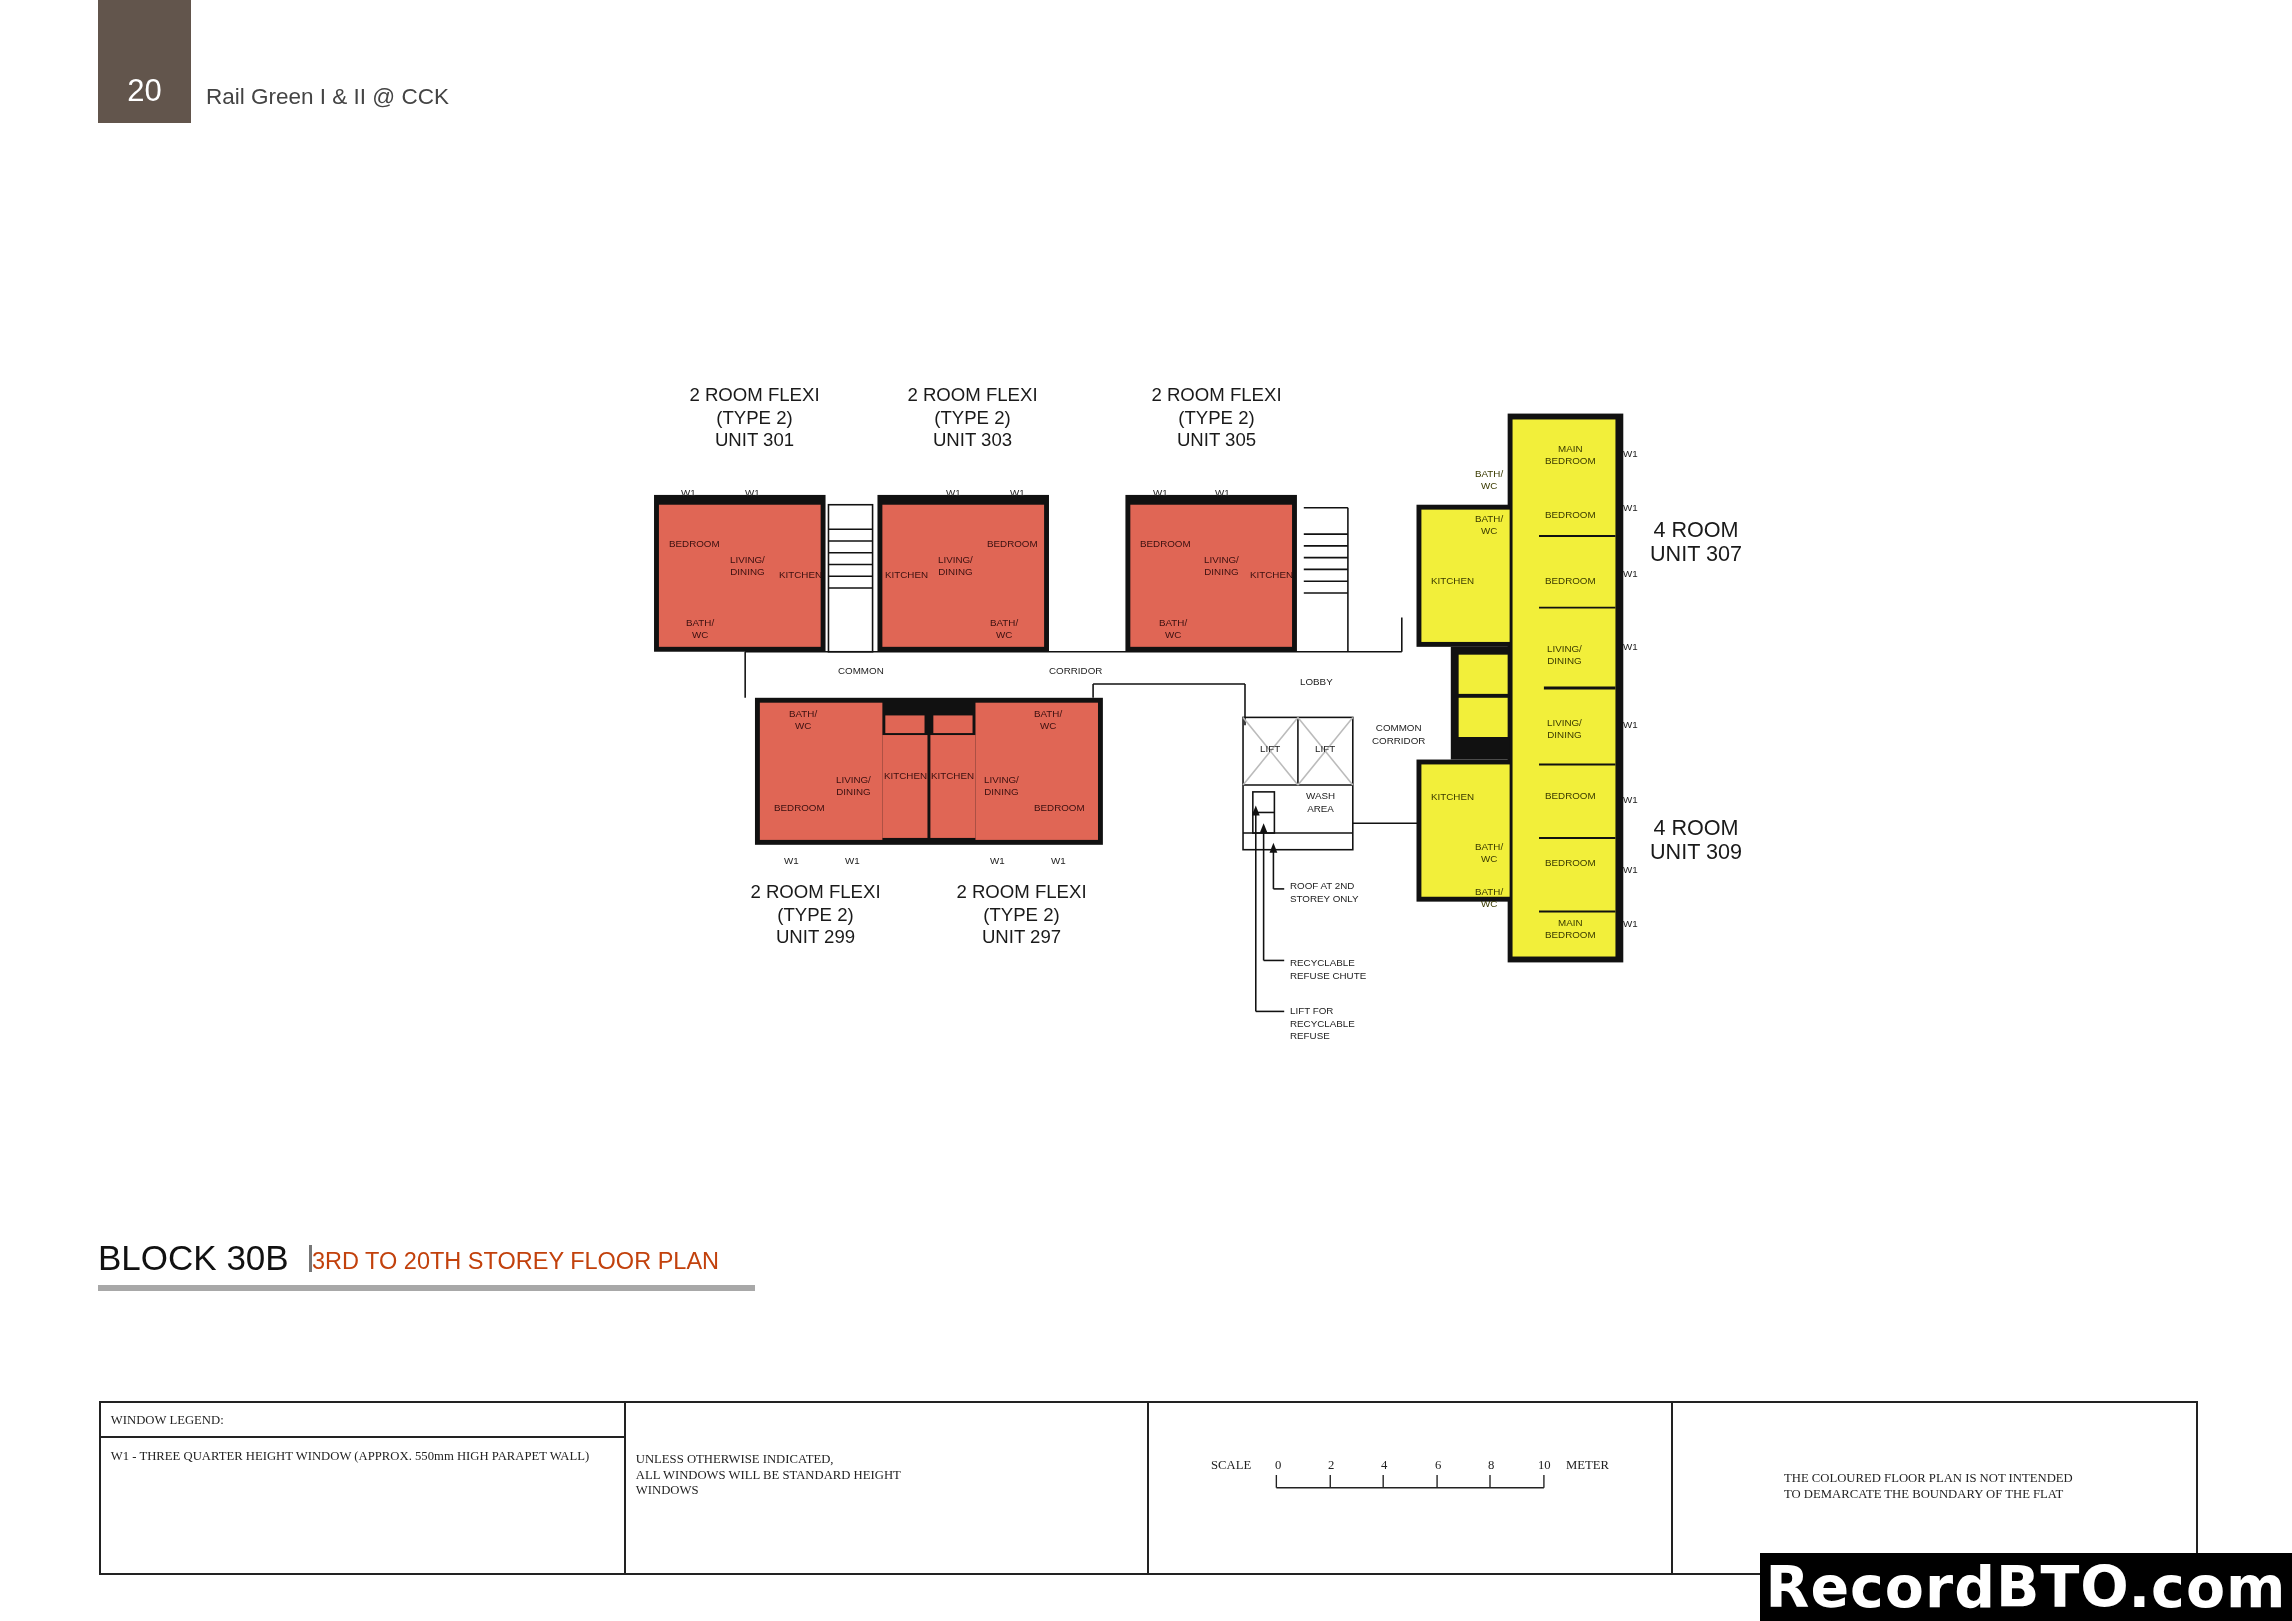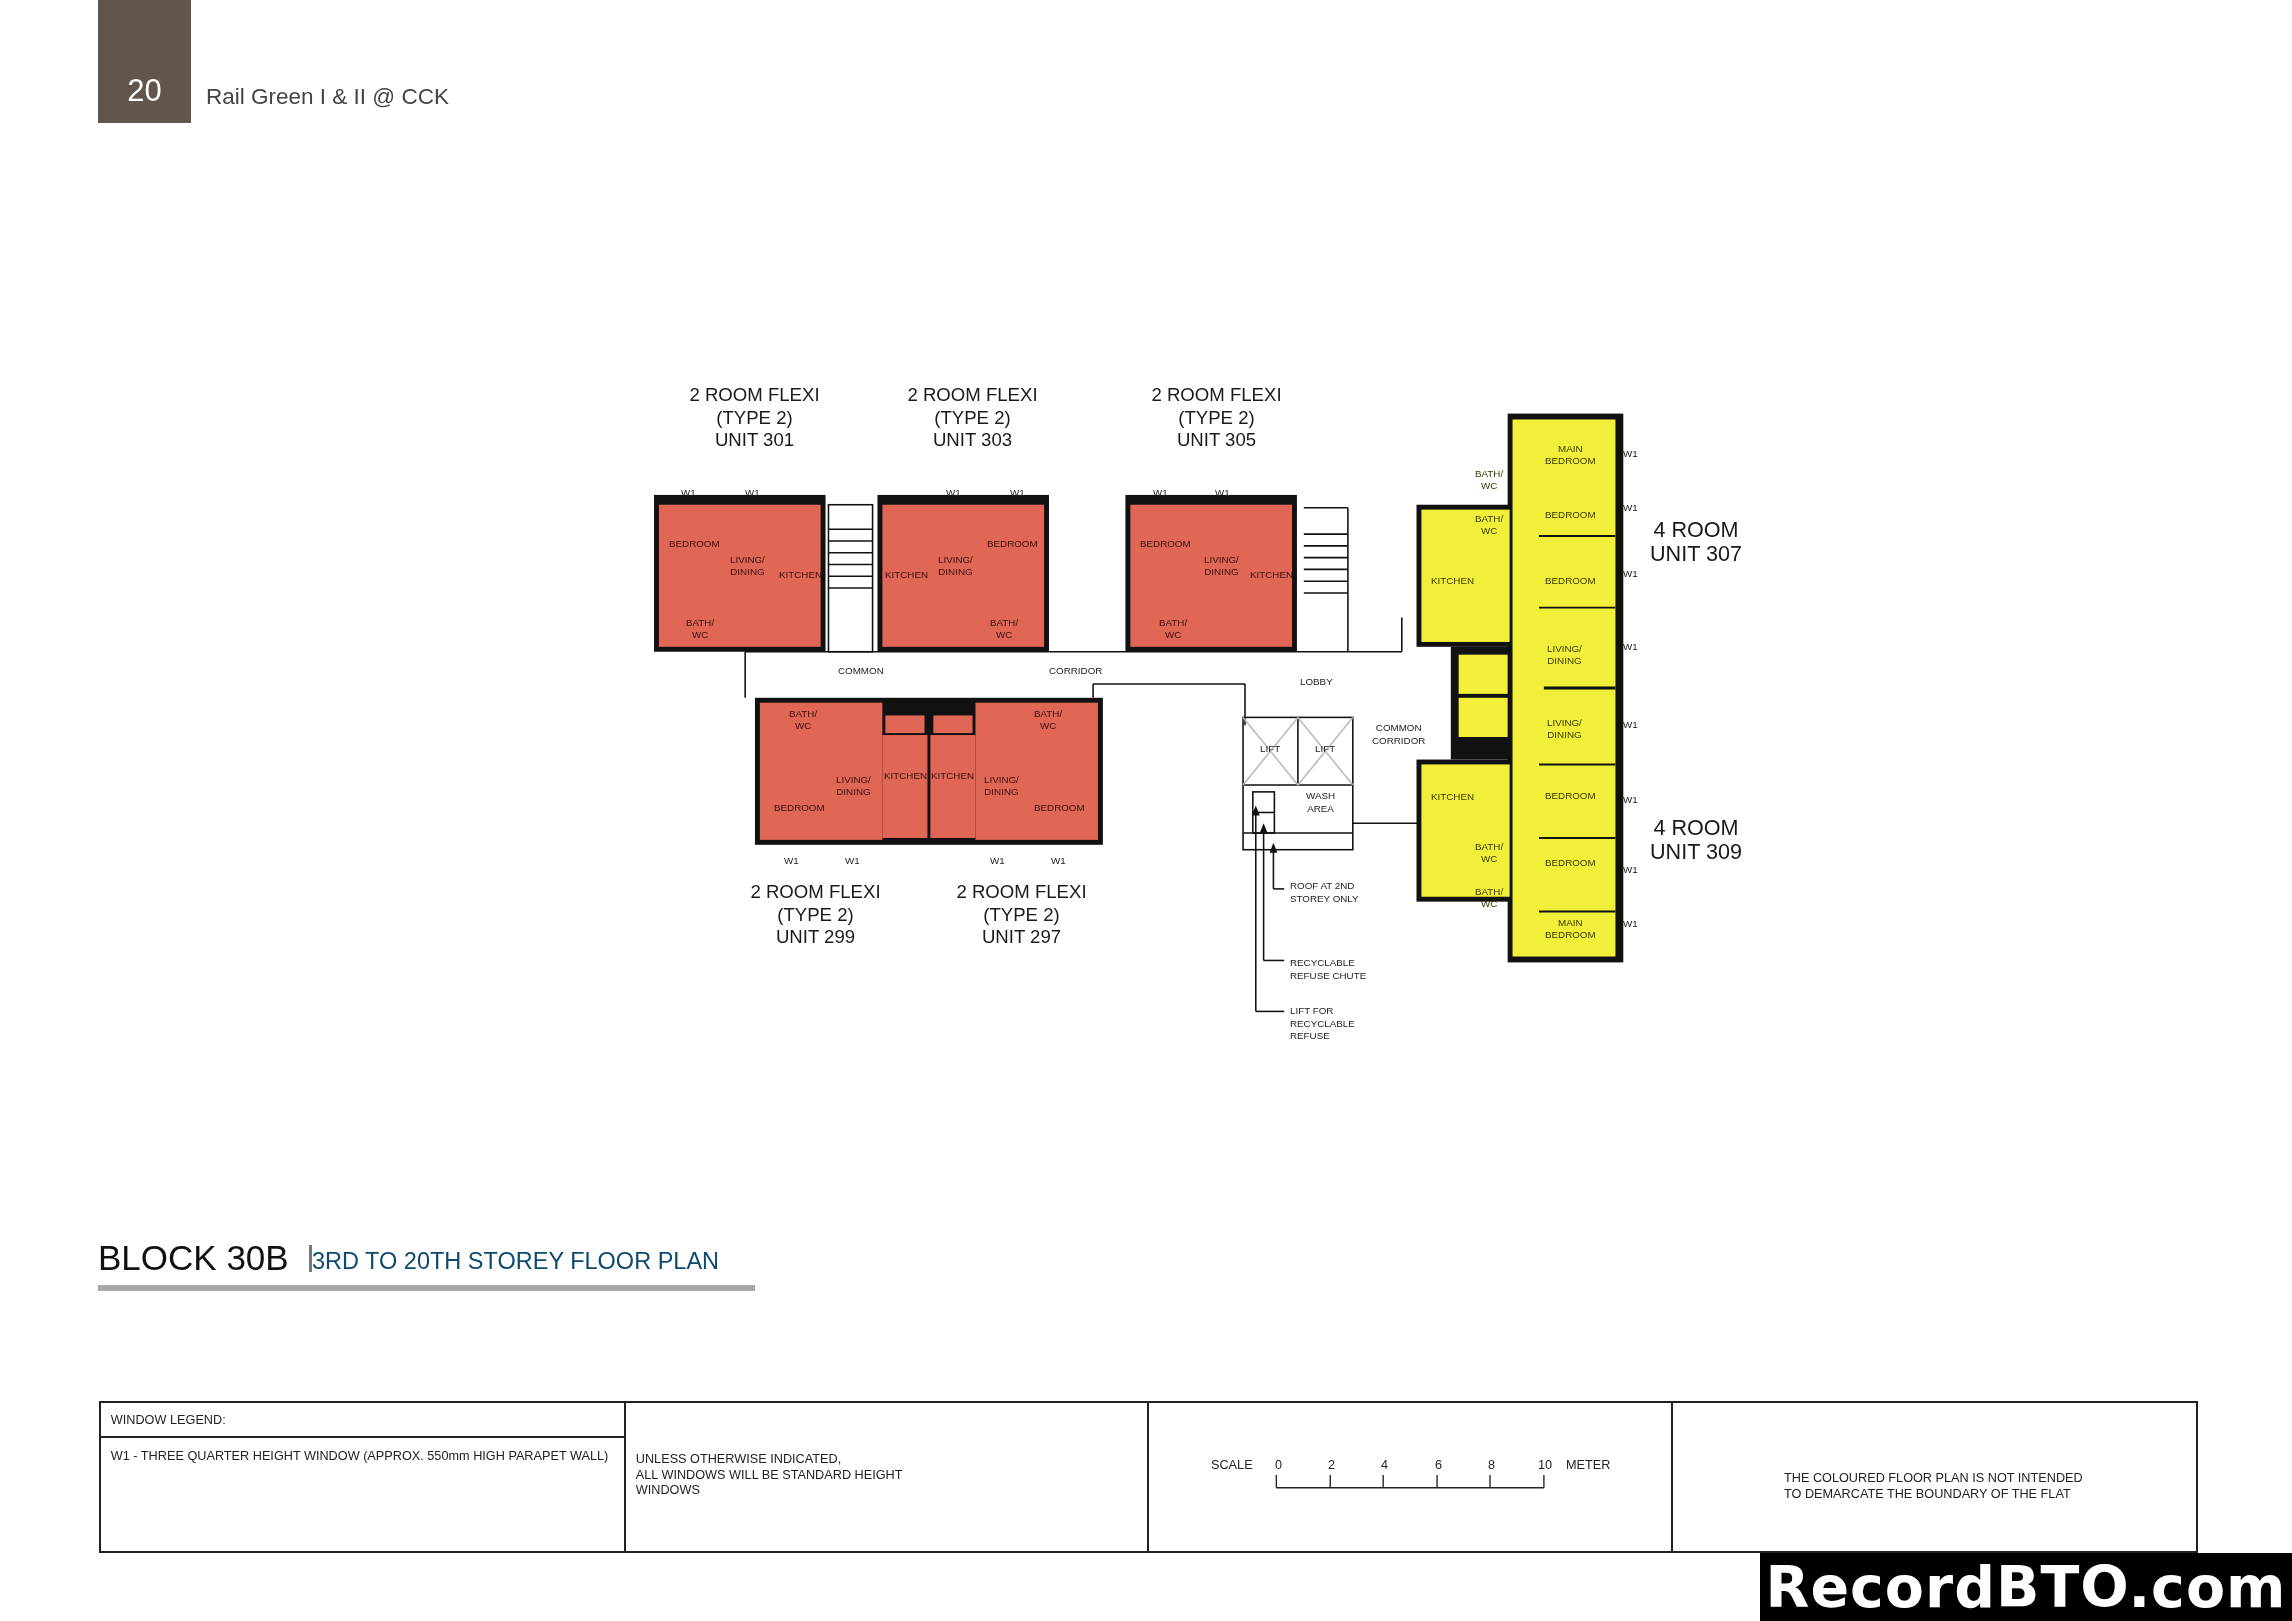--- a/index.html
+++ b/index.html
@@ -8,25 +8,25 @@
   .abs { position: absolute; }
   .page-tab { left: 98px; top: 0; width: 93px; height: 123px; background: #62554c; }
   .page-num { left: 98px; top: 73px; width: 93px; text-align: center; color: #fff; font-size: 31px; }
   .doc-title { left: 206px; top: 84px; font-size: 22.5px; color: #444; }
   .lbl { position: absolute; text-align: center; font-size: 18.6px; color: #1a1a1a; line-height: 22.5px; white-space: nowrap; }
   .lbl.big { font-size: 21.6px; line-height: 23.5px; }
   .room { position: absolute; font-size: 9.8px; color: #3a1010; text-align: center; line-height: 11.8px; white-space: nowrap; }
   .room.y { color: #3a3a00; }
   .tiny { position: absolute; font-size: 9.8px; color: #222; line-height: 12.7px; white-space: nowrap; }
   .block-title { left: 98px; top: 1238px; font-size: 35px; color: #111; }
-  .block-sub { left: 312px; top: 1248px; font-size: 23.5px; color: #0c4a6e; }
+  .block-sub { left: 312px; top: 1248px; font-size: 23.5px; color: #c2410c; }
   .block-bar { left: 309px; top: 1245px; width: 2.9px; height: 27.4px; background: #777; }
   .block-underline { left: 98px; top: 1285px; width: 657px; height: 5.9px; background: #a8a8a8; }
   .note { left: 100px; top: 1308px; font-size: 22.5px; color: #7a7a7a; line-height: 28px; }
-  .table { left: 99px; top: 1401px; width: 2099px; height: 152px; border: 2px solid #222; box-sizing: border-box; }
+  .table { left: 99px; top: 1401px; width: 2099px; height: 174px; border: 2px solid #222; box-sizing: border-box; font-family: Liberation Serif, serif; }
   .cell { position: absolute; top: 0; height: 100%; border-right: 2px solid #222; box-sizing: border-box; }
   .cell-text { position: absolute; font-size: 12.7px; color: #222; line-height: 15.7px; }
   .legend-head { position: absolute; left: 0; top: 0; width: 100%; height: 35px; border-bottom: 2px solid #222; box-sizing: border-box; }
   .watermark { left: 1760px; top: 1553px; width: 532px; height: 69px; background: #000; color: #fff;
                font-family: "DejaVu Sans", sans-serif; font-weight: bold; font-size: 57px; line-height: 69px; text-align: center; letter-spacing: 1px; }
 </style>
 </head>
 <body>
 
 <div class="abs page-tab"></div>

